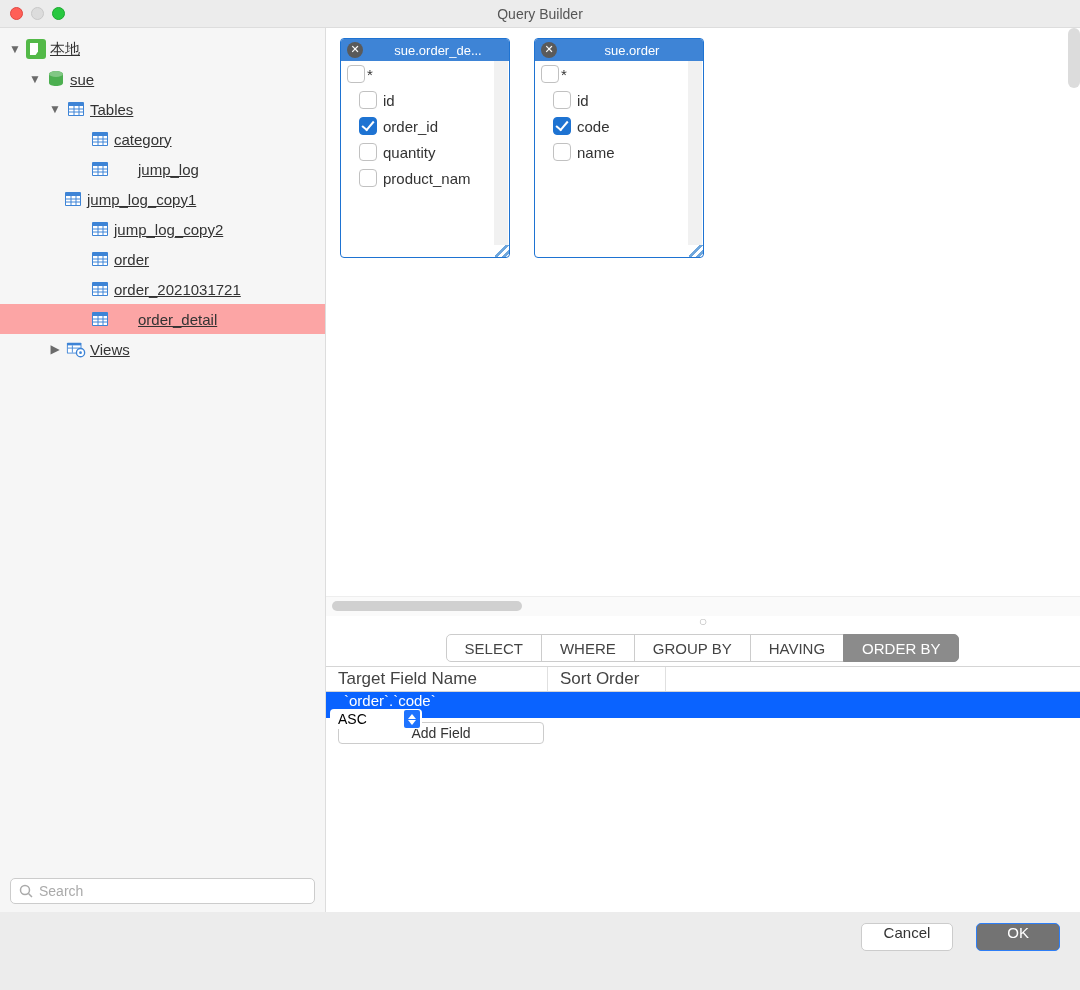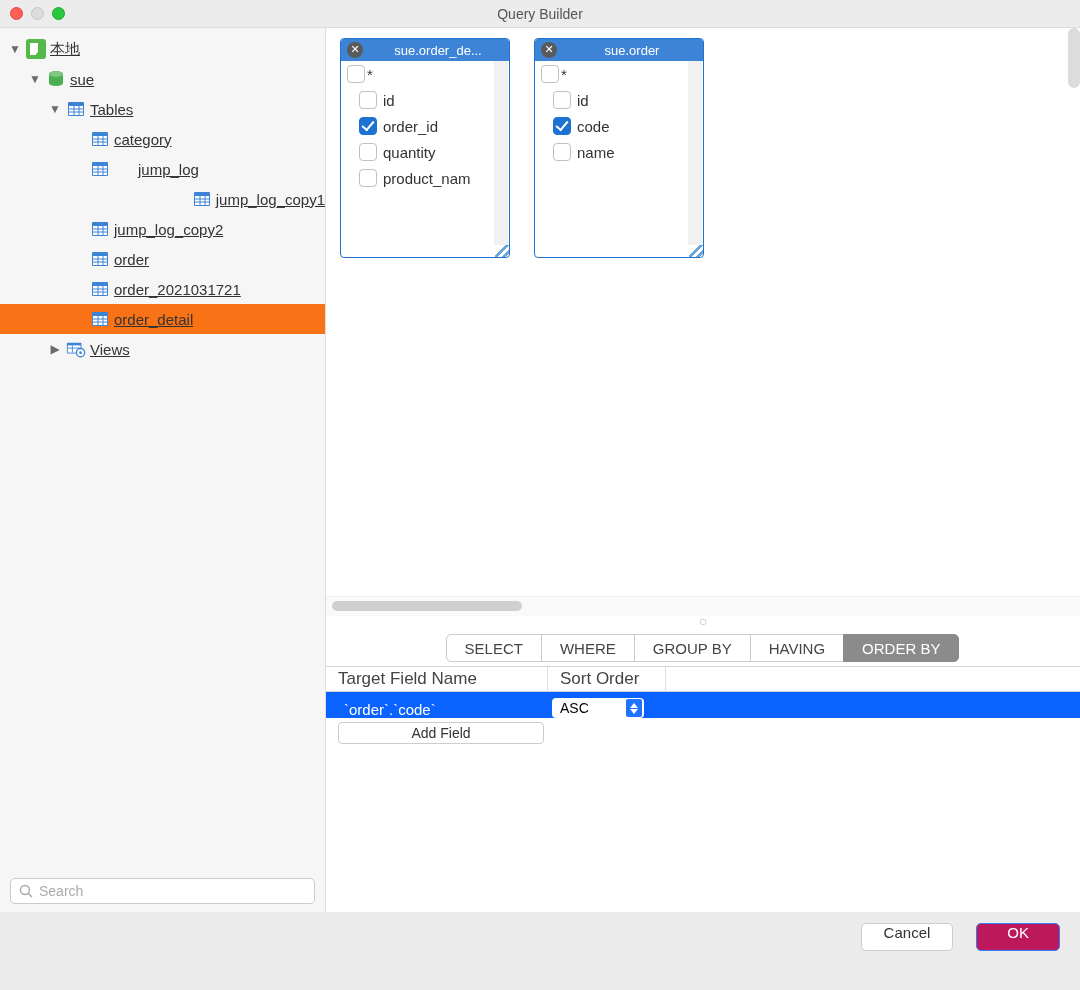--- a/index.html
+++ b/index.html
@@ -13,21 +13,21 @@
 .tl.gray { background: #dcdcdc; border: 1px solid #c8c8c8; }
 .tl.green { background: #28c840; border: 1px solid #1ba92f; }
 .title { position: absolute; left: 0; right: 0; text-align: center; font-size: 14px; color: #555; }
 
 .main { display: flex; height: 884px; }
 
 
 .sidebar { width: 326px; background: #f6f6f6; border-right: 1px solid #ddd; display: flex; flex-direction: column; }
 .tree { flex: 1; padding-top: 6px; overflow: hidden; }
 .node { display: flex; align-items: center; height: 30px; padding-left: 8px; cursor: default; }
-.node.sel { background: #f97316; }
+.node.sel { background: #fca5a5; gap: 24px; }
 .disc { width: 14px; text-align: center; color: #6b6b6b; font-size: 12px; }
 .ic { width: 20px; height: 20px; margin: 0 4px; display: inline-flex; align-items: center; justify-content: center; }
 .ic-conn { background: #53b948; border-radius: 3px; position: relative; }
 .ic-conn::after { content:""; position:absolute; left:4px; top:4px; width:8px; height:12px; background:#fff; clip-path: polygon(0 0,100% 0,100% 70%,70% 100%,0 100%); }
 .ic-db svg, .ic-tbls svg, .ic-tbl svg, .ic-views svg { display:block; }
 .lbl { font-size: 15px; text-decoration: underline; }
 .searchwrap { padding: 6px 10px 8px; }
 .search { width: 100%; height: 26px; border: 1px solid #ccc; border-radius: 5px; background: #fff; display: flex; align-items: center; padding-left: 28px; position: relative; color: #aaa; font-size: 14px; }
 .search svg { position: absolute; left: 8px; top: 5px; }
 
@@ -53,32 +53,32 @@
 .tabs { display:flex; justify-content:center; gap:0; height:32px; margin-top:2px; }
 .tab { padding: 0 18px; height:28px; border:1px solid #ccc; background:#fff; color:#444; font-size:15px; display:flex; align-items:center; margin-left:-1px; cursor:pointer; }
 .tab:first-child { border-radius:5px 0 0 5px; }
 .tab:last-child { border-radius:0 5px 5px 0; }
 .tab.active { background:#8b8b8b; color:#fff; border-color:#8b8b8b; }
 
 
 .grid-head { display:flex; height:26px; border-top:1px solid #d5d5d5; border-bottom:1px solid #d5d5d5; background:#fff; font-size:17px; color:#444; }
 .gh { display:flex; align-items:center; padding-left:12px; border-right:1px solid #e0e0e0; }
 .gh1 { width:222px; } .gh2 { width:118px; } .gh3 { flex:1; border-right:none; }
-.grid-row { display:flex; height:26px; background:#0a63ff; color:#fff; align-items:flex-end; font-size:15px; }
+.grid-row { display:flex; height:26px; background:#0a63ff; color:#fff; align-items:flex-start; font-size:15px;flex-direction:column; }
 .grid-row .c1 { width:222px; padding-left:18px; }
 .grid-row .c2 { width:118px; padding-left:4px; }
 .selbox { width:92px; height:20px; background:#fff; color:#000; border-radius:4px; display:flex; align-items:center; padding-left:8px; font-size:14px; position:relative; }
 .selbox .caret { position:absolute; right:2px; top:1px; width:16px; height:18px; background:#1e73ff; border-radius:2px; display:flex; align-items:center; justify-content:center; color:#fff; font-size:11px; flex-direction:column; gap:1px; }
 .addfield { margin:4px 0 0 12px; width:206px; height:22px; border:1px solid #ccc; border-radius:4px; background:#fff; font-size:14px; text-align:center; line-height:20px; cursor:pointer; }
 .grid-area { background:#fff; height: 220px; border-top: none; }
 
 
 .footer { height: 50px; background:#ececec; display:flex; justify-content:flex-end; align-items:center; gap:23px; padding-right:20px; }
 .btn { height:28px; padding:0 22px; border-radius:5px; font-size:15px; border:1px solid #ccc; background:#fff; cursor:pointer; }
-.btn.primary { background:#be185d; border-color:#2d7ef7; color:#fff; padding:0 30px;text-align:center; }
+.btn.primary { background:#737373; border-color:#2d7ef7; color:#fff; padding:0 30px;text-align:center; }
 
 .redge { position:absolute; right:0; top:0; width:12px; height:60px; background:#dcdcdc; border-radius:6px; }
 </style>
 </head>
 <body>
 
 <div class="titlebar">
   <div class="traffic">
     <div class="tl red"></div>
     <div class="tl gray"></div>
@@ -140,21 +140,21 @@
                 <rect x="2" y="3" width="16" height="14" rx="1" fill="#3e84d6"></rect>
                 <rect x="3" y="7" width="14" height="9" fill="#fff"></rect>
                 <line x1="3" y1="10" x2="17" y2="10" stroke="#3e84d6"></line>
                 <line x1="3" y1="13" x2="17" y2="13" stroke="#3e84d6"></line>
                 <line x1="8" y1="7" x2="8" y2="16" stroke="#3e84d6"></line>
                 <line x1="13" y1="7" x2="13" y2="16" stroke="#3e84d6"></line>
               </svg>
             </span>
             <span class="lbl">jump_log</span>
           </div>
-          <div class="node" style="padding-left: 59px; justify-content: flex-end;">
+          <div class="node" style="padding-left: 59px;">
             <span class="ic ic-tbl">
               <svg width="20" height="20" viewBox="0 0 20 20">
                 <rect x="2" y="3" width="16" height="14" rx="1" fill="#3e84d6"></rect>
                 <rect x="3" y="7" width="14" height="9" fill="#fff"></rect>
                 <line x1="3" y1="10" x2="17" y2="10" stroke="#3e84d6"></line>
                 <line x1="3" y1="13" x2="17" y2="13" stroke="#3e84d6"></line>
                 <line x1="8" y1="7" x2="8" y2="16" stroke="#3e84d6"></line>
                 <line x1="13" y1="7" x2="13" y2="16" stroke="#3e84d6"></line>
               </svg>
             </span>

